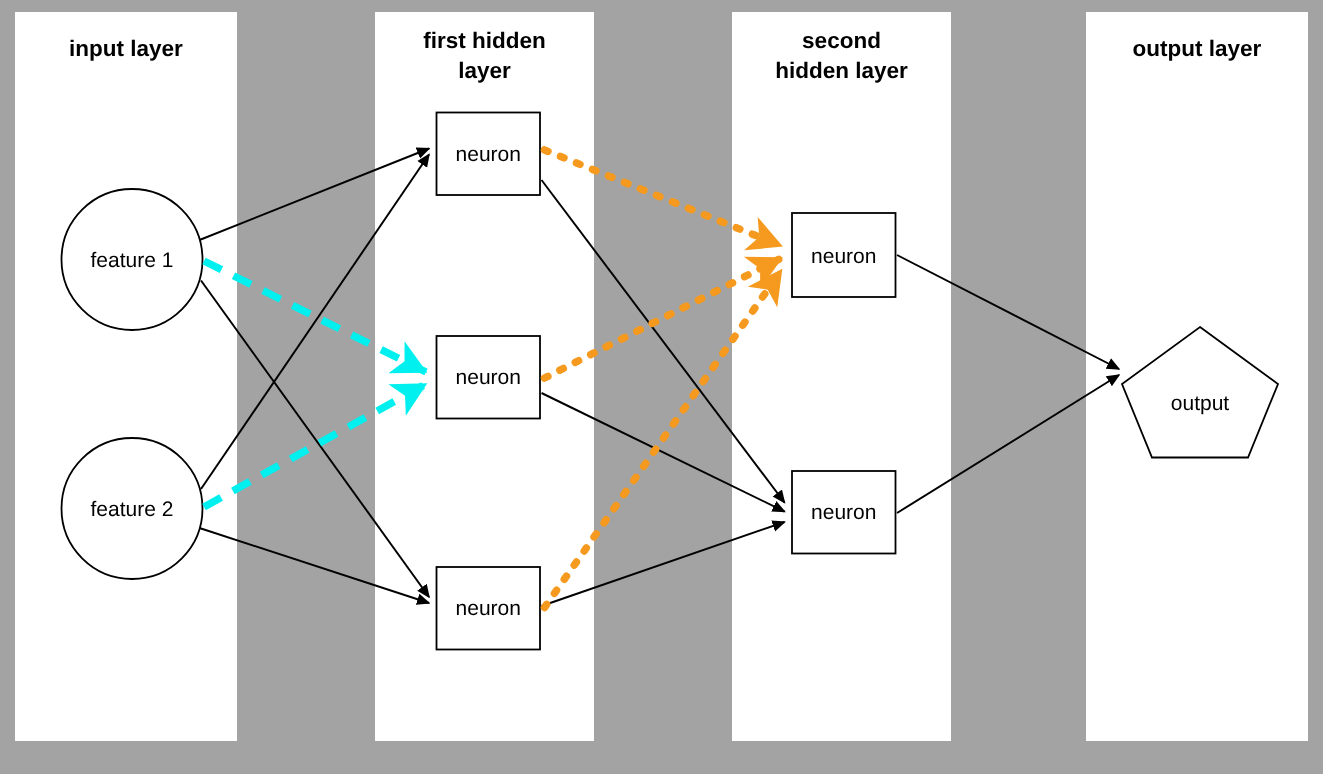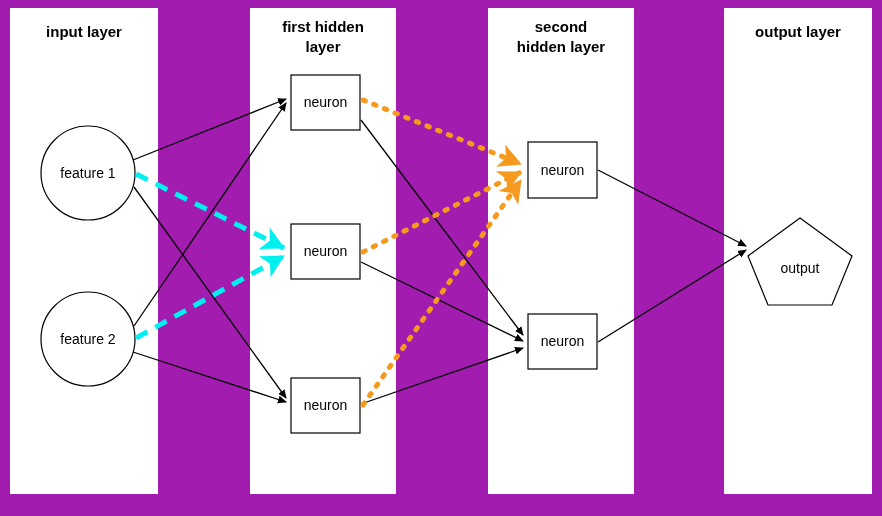--- a/index.html
+++ b/index.html
@@ -10,21 +10,21 @@
   body {
     width: 882px;
     height: 516px;
     overflow: hidden;
     font-family: "Liberation Sans", sans-serif;
   }
   #diagram-root {
     position: relative;
     width: 882px;
     height: 516px;
-    background: #a21caf;
+    background: #a3a3a3;
   }
   #diagram-svg {
     position: absolute;
     left: 0;
     top: 0;
     width: 882px;
     height: 516px;
     display: block;
   }
   .panel-title {

